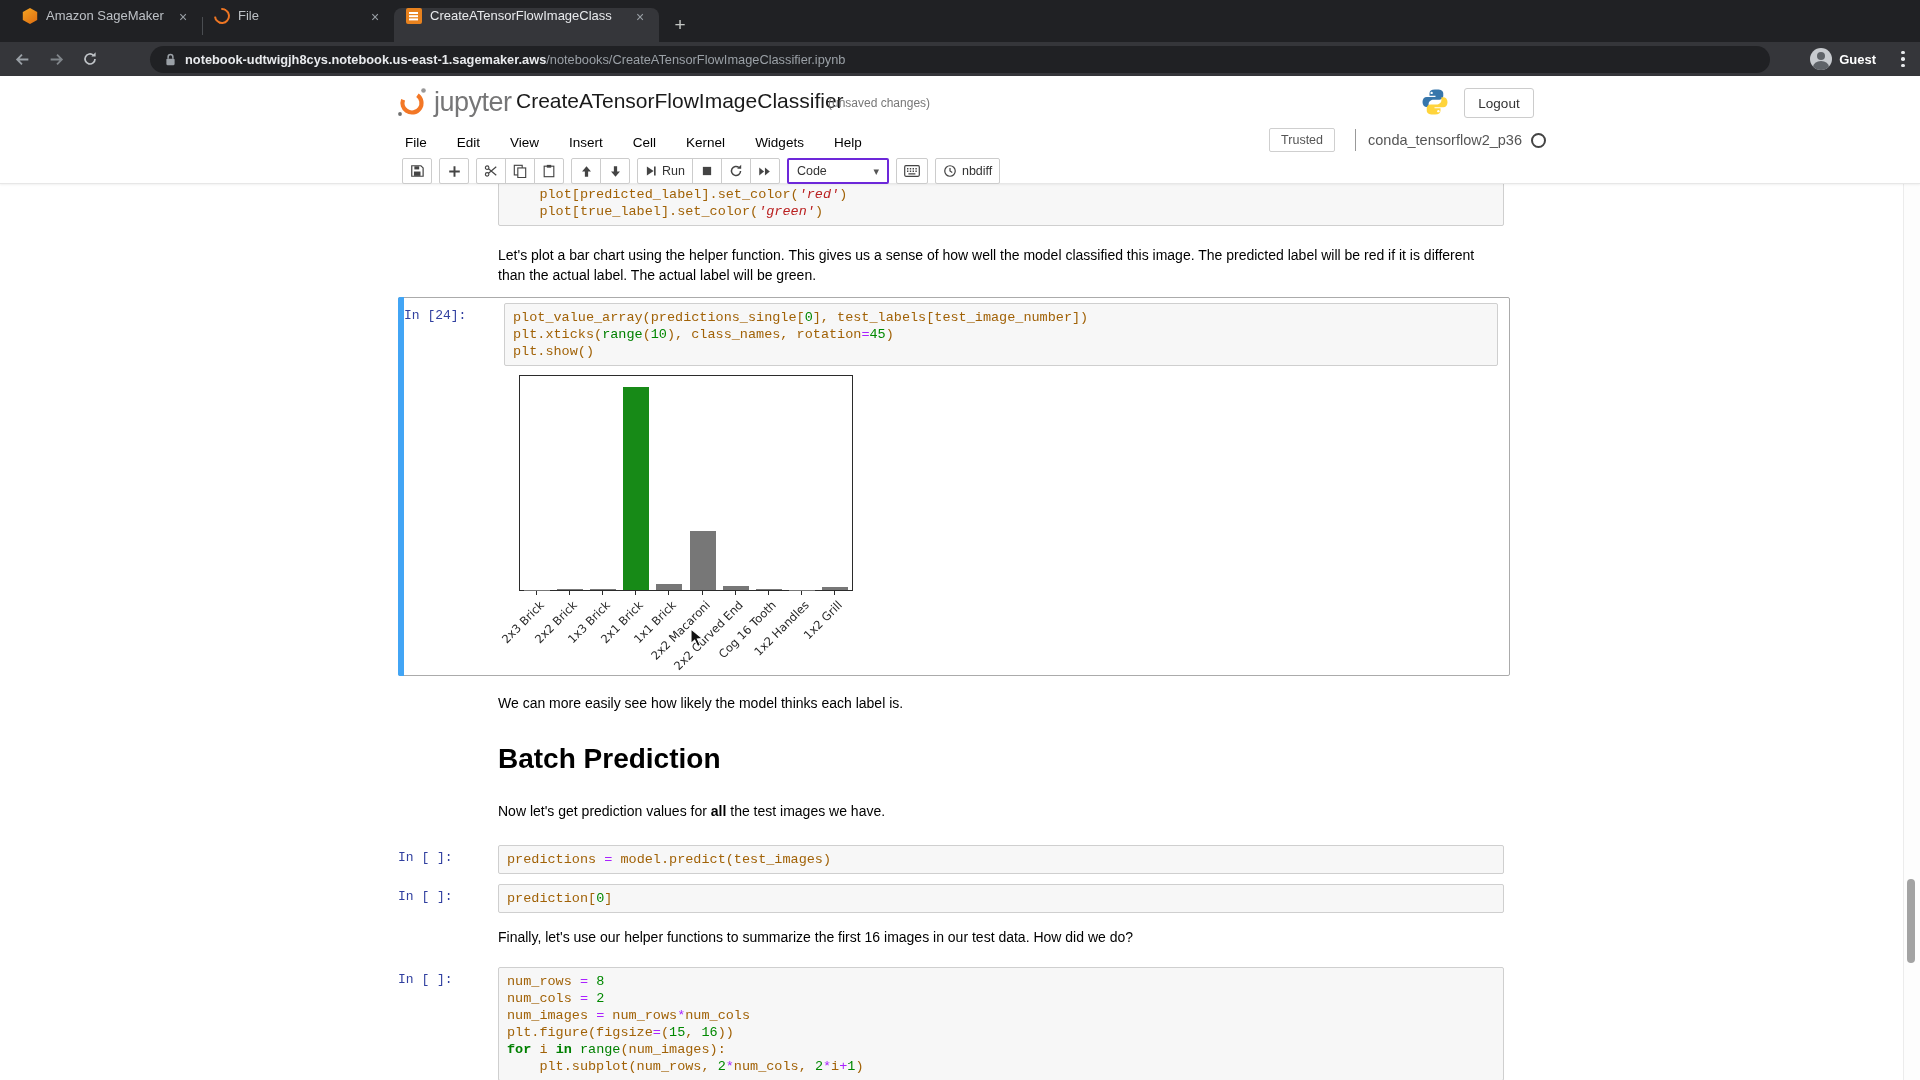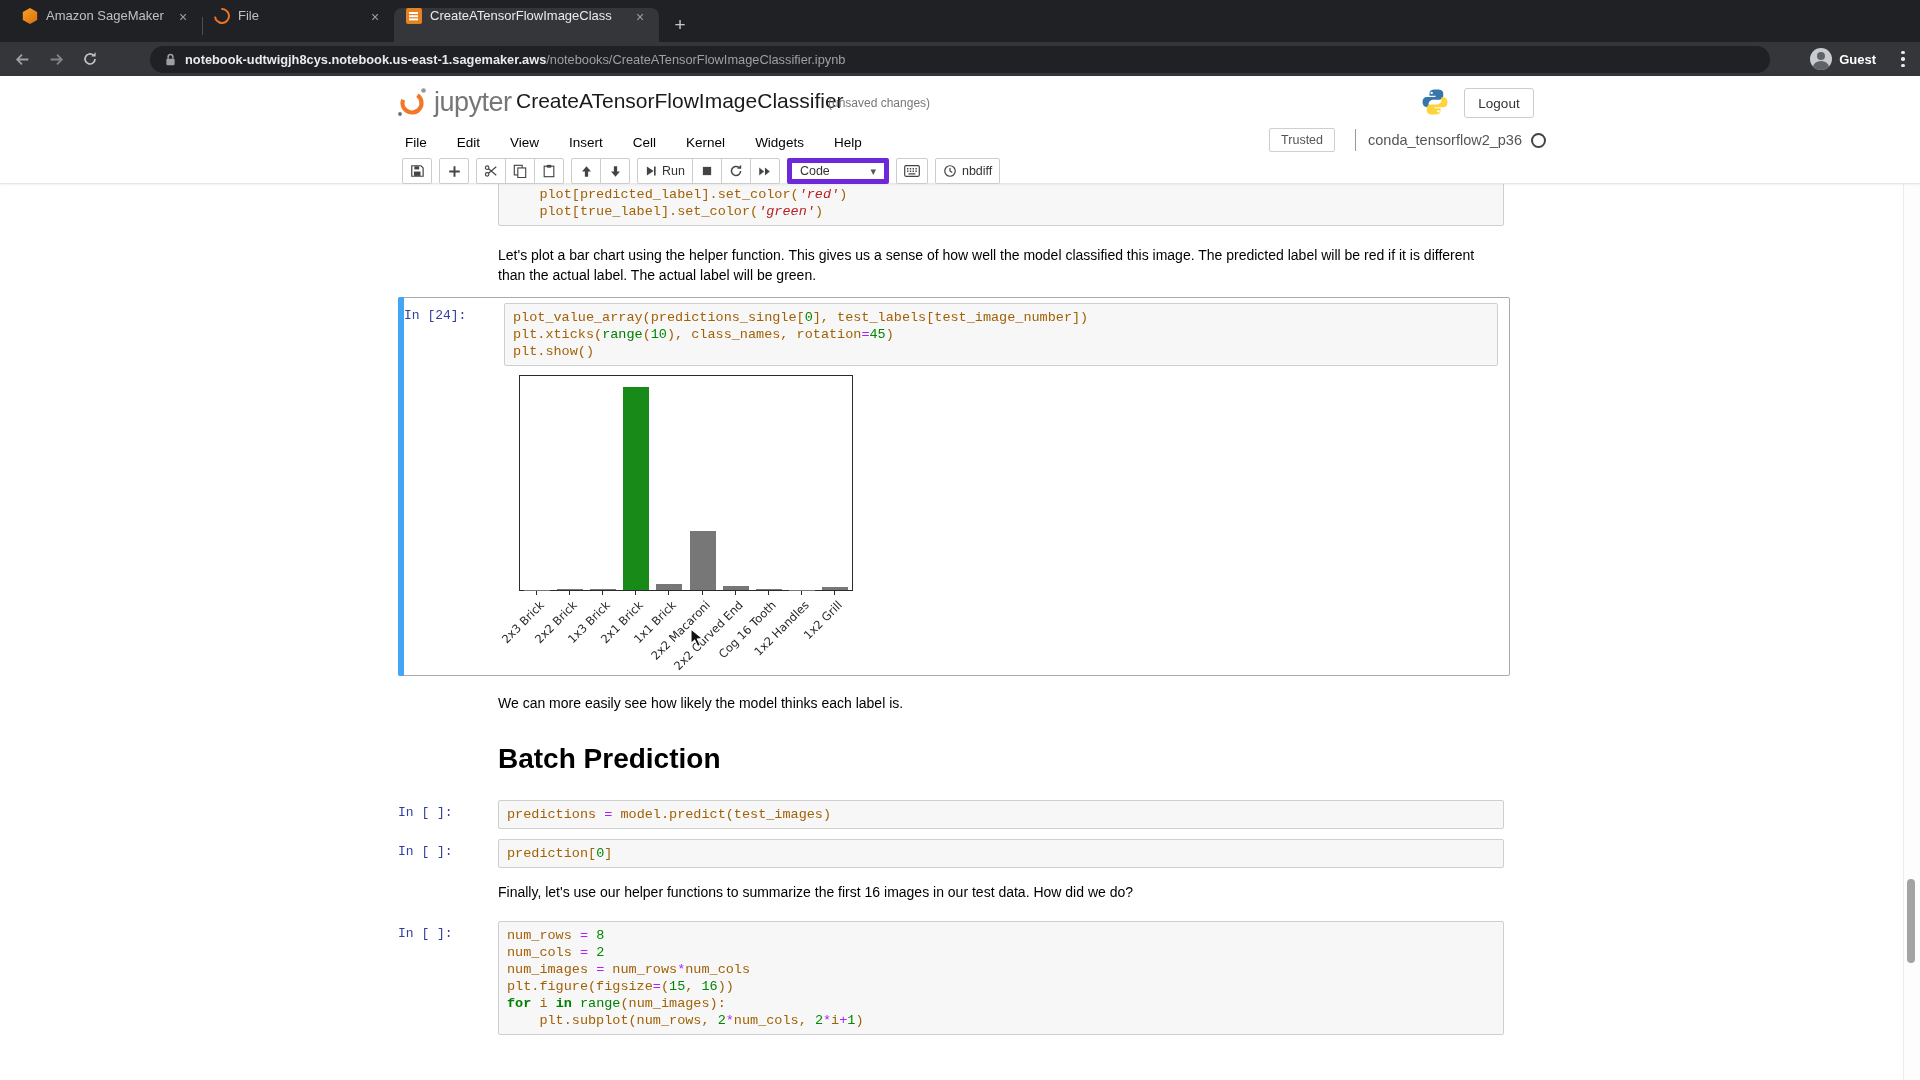--- a/index.html
+++ b/index.html
@@ -55,21 +55,21 @@
   .kernelname { font-size:14.5px; color:#555; margin-right:9px; }
   .kcircle { width:15px; height:15px; border:2px solid #444; border-radius:50%; }
 
   .jtoolbar { position:absolute; left:4px; top:82px; width:1920px; height:26px; display:flex; align-items:flex-start; padding-left:398px; }
   .btngroup { display:flex; margin-right:7px; }
   .tbtn { min-width:30px; height:26px; background:#fff; border:1px solid #ccc; display:flex; align-items:center; justify-content:center; padding:0 7px; margin-left:-1px; font-size:12.5px; color:#333; }
   .btngroup .tbtn:first-child { border-radius:2px 0 0 2px; margin-left:0; }
   .btngroup .tbtn:last-child { border-radius:0 2px 2px 0; }
   .btngroup .tbtn:only-child { border-radius:2px; }
   .tbtn .blabel { margin-left:5px; }
-  .celltype { width:102px; height:26px; border:5px solid #6d28d9; border-radius:2px; background:#fff; font-size:12.5px; color:#333; display:flex; align-items:center; padding:0 8px; margin-right:7px; justify-content:space-between; }
+  .celltype { width:102px; height:26px; border:2px solid #6d28d9; border-radius:2px; background:#fff; font-size:12.5px; color:#333; display:flex; align-items:center; padding:0 8px; margin-right:7px; justify-content:space-between; }
   .celltype .caret { color:#555; font-size:11px; }
 
   
   .notebook { position:absolute; left:0; top:108px; width:1900px; height:896px; overflow:hidden; }
   .container { width:1112px; margin-left:398px; }
   .cell { display:flex; position:relative; }
   .prompt { width:100px; flex:0 0 100px; text-align:left; padding:5px 9px 0 0; font-family:"Liberation Mono","DejaVu Sans Mono",monospace; font-size:13px; color:#303F9F; white-space:nowrap; }
   .inputbox { flex:1; margin-right:6px; border:1px solid #cfcfcf; border-radius:2px; background:#f7f7f7; padding:5px 8px; font-family:"Liberation Mono","DejaVu Sans Mono",monospace; font-size:13.5px; line-height:17px; color:#000; white-space:pre; overflow:hidden; }
   .tok-p { color:#a16207; } .tok-k { color:#008000; font-weight:bold; } .tok-b { color:#008000; }
   .tok-n { color:#080; } .tok-o { color:#AA22FF; } .tok-s { color:#BA2121;font-style:italic; }
@@ -380,20 +380,23 @@
         </div>
 
         <div class="cell" style="margin-top:18px;">
           <div class="md">We can more easily see how likely the model thinks each label is.</div>
         </div>
 
         <div class="cell" style="margin-top:28px;">
           <div class="md h1">Batch Prediction</div>
         </div>
 
+        <div class="cell" style="margin-top:26px;">
+          <div class="md"><span>Now let's get prediction values for </span><b>all</b><span> the test images we have.</span></div>
+        </div>
 
         <div class="cell" style="margin-top:24px;">
           <div class="prompt">In [ ]:</div>
           <div class="inputbox"><div><span class="tok-p">predictions </span><span class="tok-o">=</span><span class="tok-p"> model.predict(test_images)</span></div></div>
         </div>
 
         <div class="cell" style="margin-top:10px;">
           <div class="prompt">In [ ]:</div>
           <div class="inputbox"><div><span class="tok-p">prediction[</span><span class="tok-n">0</span><span class="tok-p">]</span></div></div>
         </div>

